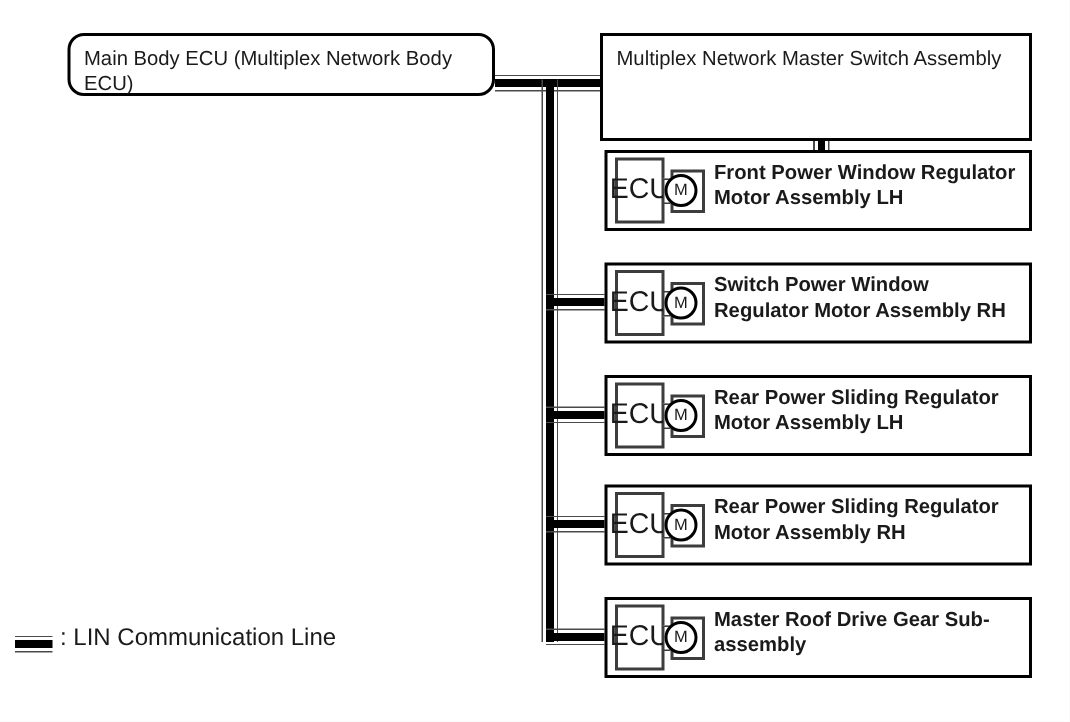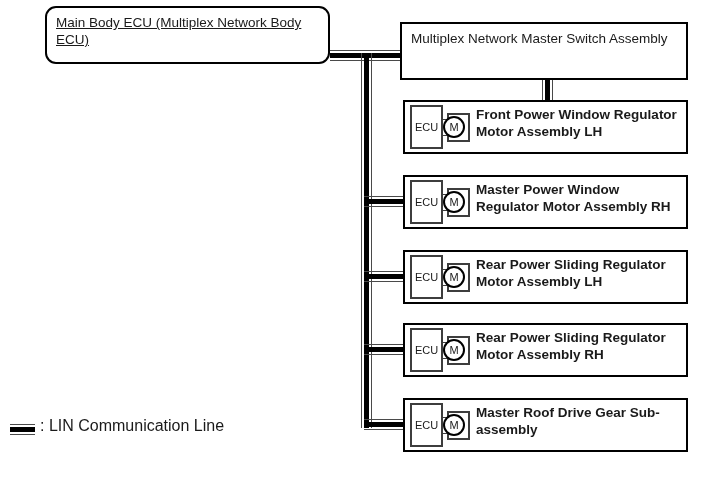--- a/index.html
+++ b/index.html
@@ -38,21 +38,21 @@
       var(--line-thin) 10px 11px);
   }
   .device{
     position:absolute;left:403px;width:285px;height:54px;
     background:var(--bg);border:2px solid var(--box-border);box-sizing:border-box;
   }
   .ecu-rect{
     position:absolute;left:5px;top:3px;width:33px;height:44px;
     border:2px solid var(--inner-border);background:var(--bg);
     display:flex;align-items:center;justify-content:center;
-    font-size:11px;box-sizing:border-box;
+    font-size:19px;box-sizing:border-box;
   }
   .motor-body{
     position:absolute;left:42px;top:11px;width:23px;height:29px;
     border:2px solid var(--inner-border);background:var(--bg);box-sizing:border-box;
   }
   .motor-tab{
     position:absolute;left:37px;top:17px;width:8px;height:17px;
     border:1px solid var(--inner-border);background:var(--bg);box-sizing:border-box;
   }
   .motor-circle{
@@ -75,42 +75,42 @@
 <div id="stage">
 
   <div class="lin-h" style="left:330px;top:50px;width:70px;"></div>
   <div class="lin-v" style="left:361px;top:53px;height:375px;"></div>
   <div class="lin-v" style="left:542px;top:78px;height:24px;"></div>
   <div class="lin-h" style="left:364px;top:196px;width:41px;"></div>
   <div class="lin-h" style="left:364px;top:271px;width:41px;"></div>
   <div class="lin-h" style="left:364px;top:344px;width:41px;"></div>
   <div class="lin-h" style="left:364px;top:419px;width:41px;"></div>
 
-  <div class="node rounded" style="left:45px;top:6px;width:285px;height:58px;text-decoration:underline;">
+  <div class="node rounded" style="left:45px;top:22px;width:285px;height:42px;">
     <div class="pad">Main Body ECU (Multiplex Network Body ECU)</div>
   </div>
 
-  <div class="node" style="left:400px;top:22px;width:288px;height:58px;">
+  <div class="node" style="left:400px;top:22px;width:288px;height:72px;">
     <div class="pad">Multiplex Network Master Switch Assembly</div>
   </div>
 
   <div class="device" style="top:100px;">
     <div class="ecu-rect">ECU</div>
     <div class="motor-tab"></div>
     <div class="motor-body"></div>
     <div class="motor-circle">M</div>
     <div class="device-label">Front Power Window Regulator Motor Assembly LH</div>
   </div>
 
   <div class="device" style="top:175px;">
     <div class="ecu-rect">ECU</div>
     <div class="motor-tab"></div>
     <div class="motor-body"></div>
     <div class="motor-circle">M</div>
-    <div class="device-label">Master Power Window Regulator Motor Assembly RH</div>
+    <div class="device-label">Switch Power Window Regulator Motor Assembly RH</div>
   </div>
 
   <div class="device" style="top:250px;">
     <div class="ecu-rect">ECU</div>
     <div class="motor-tab"></div>
     <div class="motor-body"></div>
     <div class="motor-circle">M</div>
     <div class="device-label">Rear Power Sliding Regulator Motor Assembly LH</div>
   </div>
 

